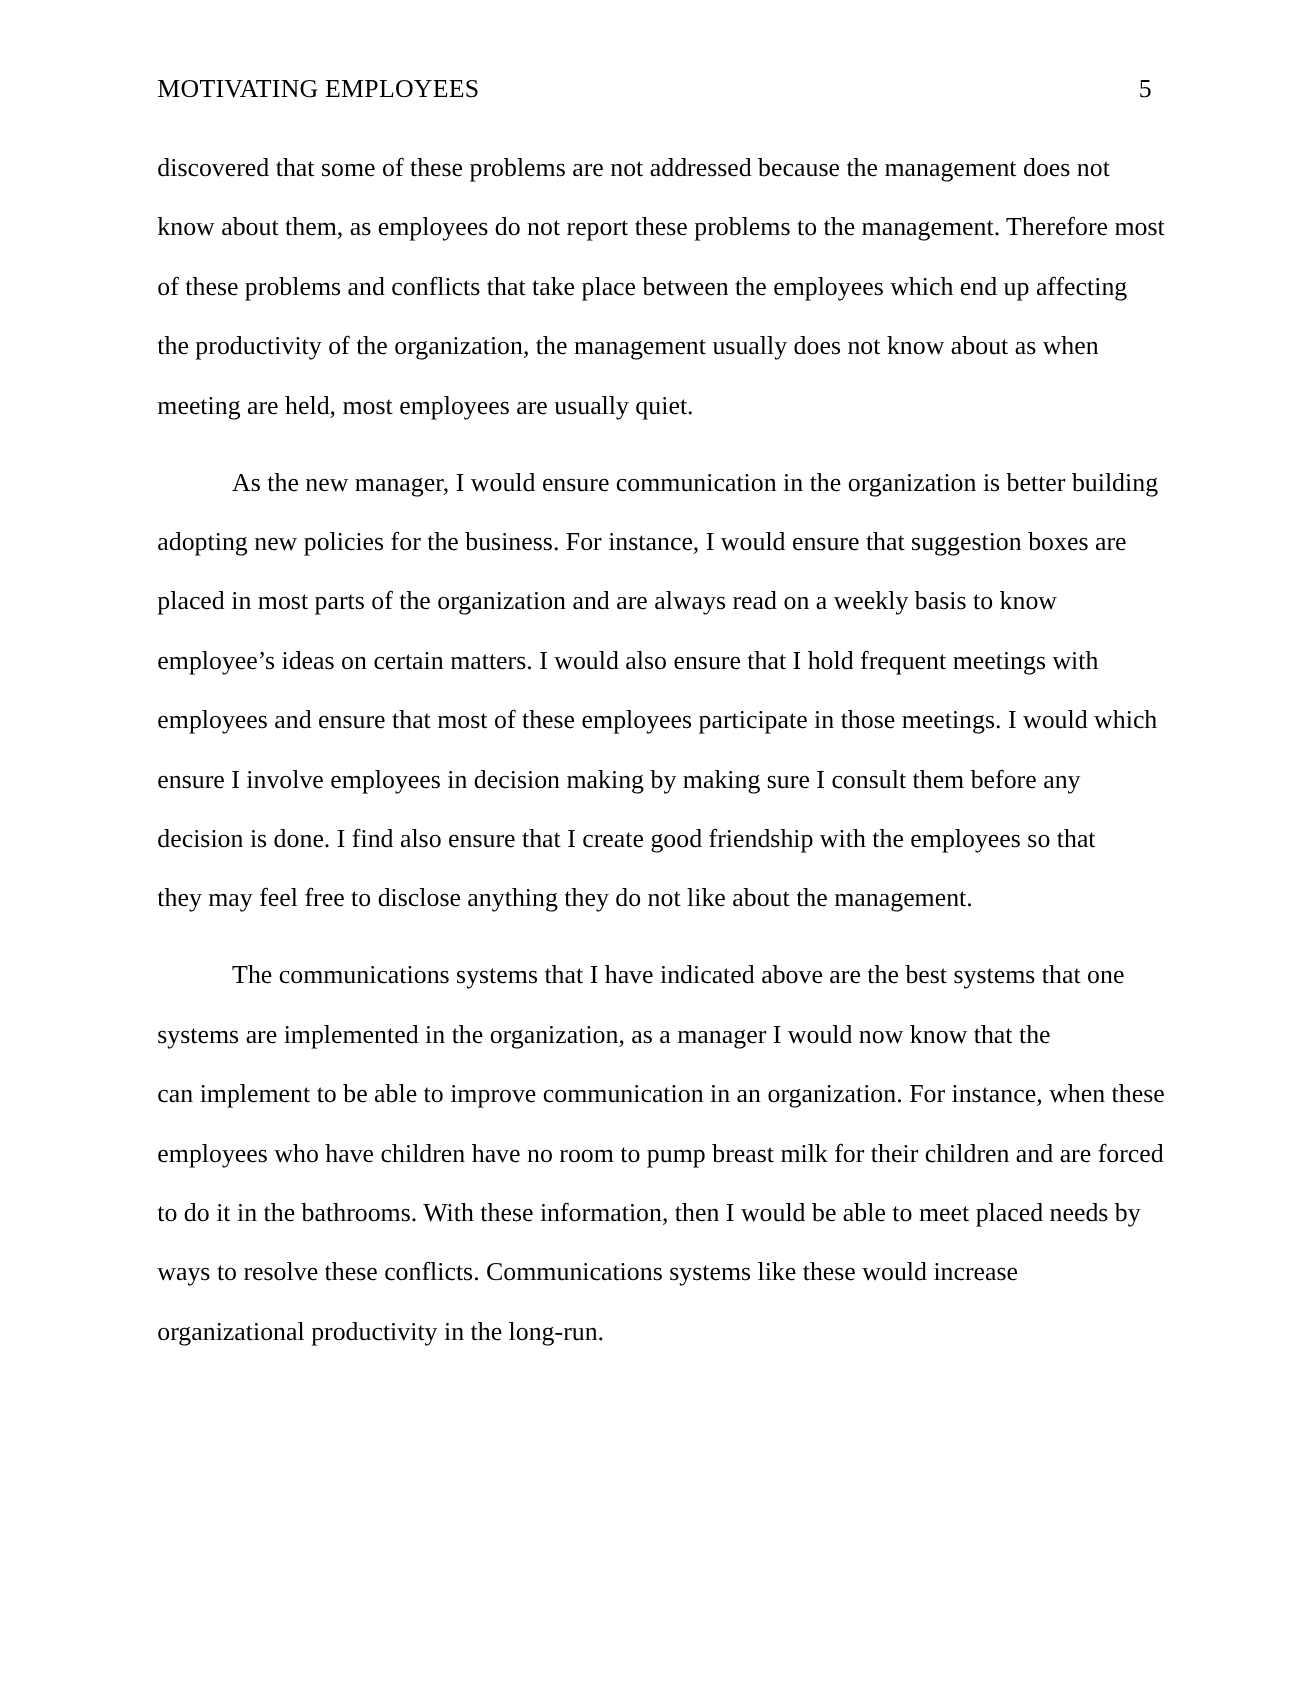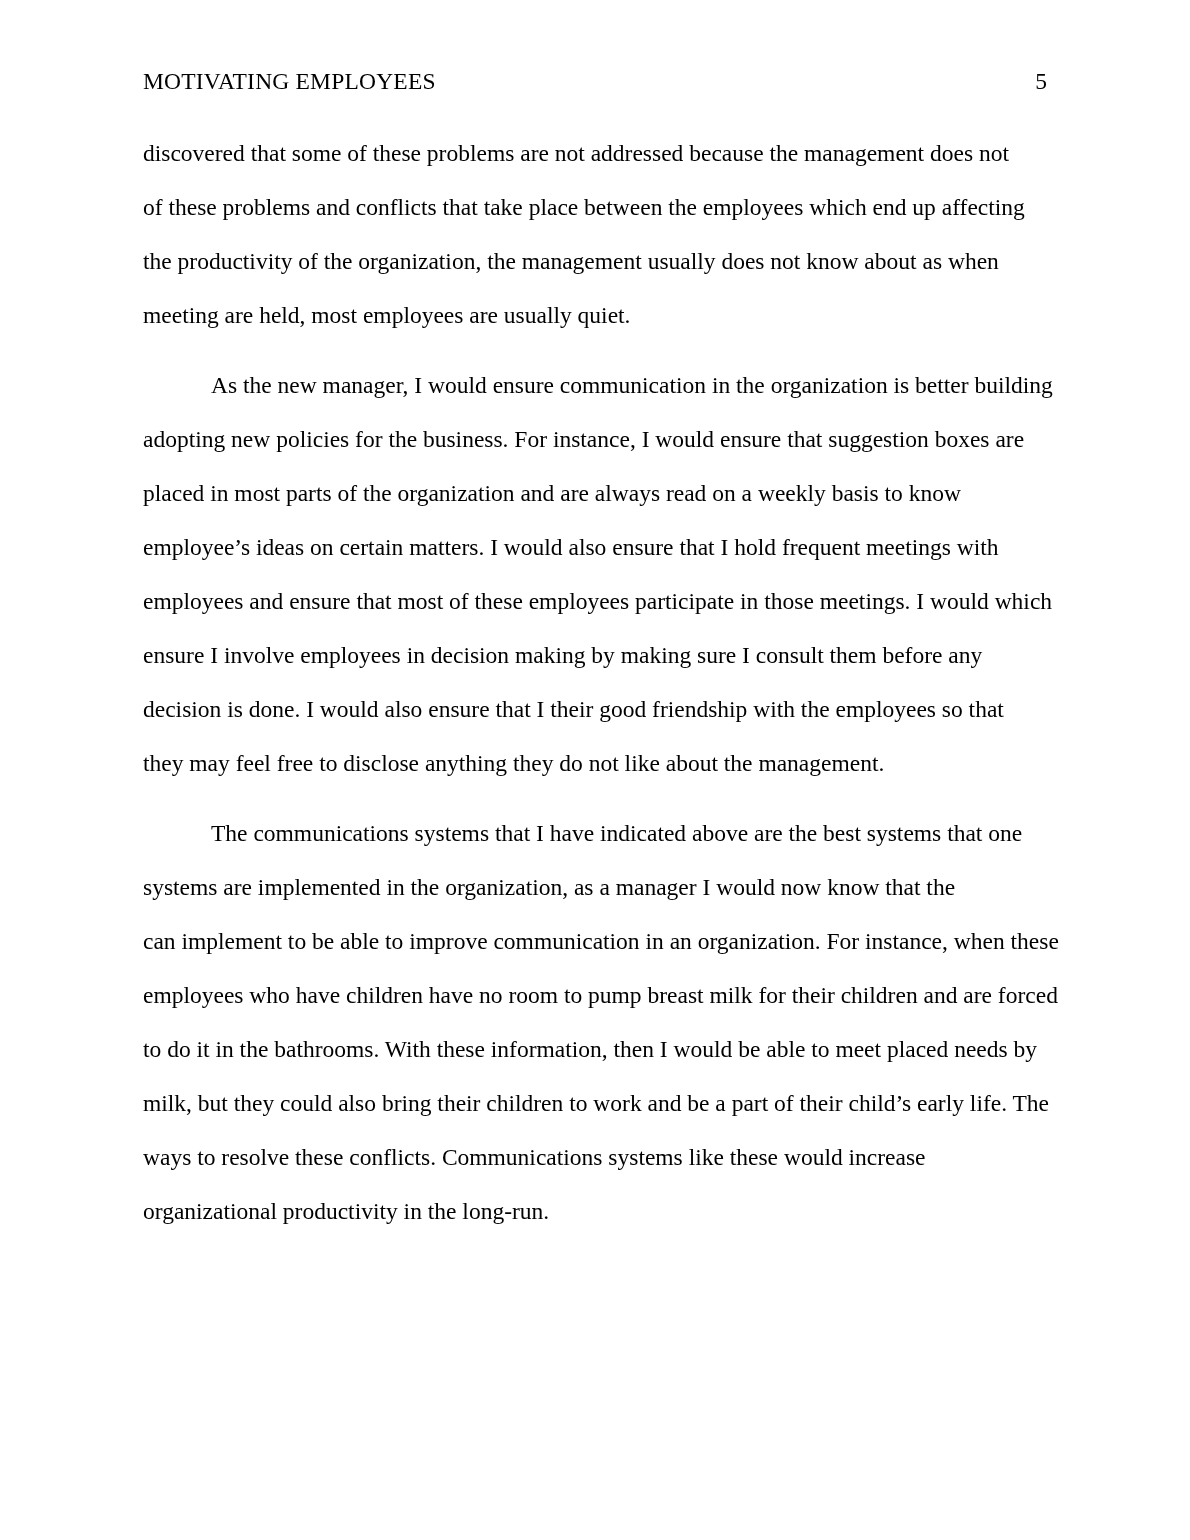--- a/index.html
+++ b/index.html
@@ -52,38 +52,38 @@
 <body>
 
 <div class="page">
   <div class="doc-header">
     <span class="running-head">MOTIVATING EMPLOYEES</span>
     <span class="page-number">5</span>
   </div>
   <div class="doc-body">
       <div class="para">
         <span class="line">discovered that some of these problems are not addressed because the management does not</span>
+        <span class="line">know about them, as employees do not report these problems to the management. Therefore most</span>
         <span class="line">of these problems and conflicts that take place between the employees which end up affecting</span>
         <span class="line">the productivity of the organization, the management usually does not know about as when</span>
         <span class="line">meeting are held, most employees are usually quiet.</span>
       </div>
       <div class="para">
         <span class="line indent">As the new manager, I would ensure communication in the organization is better building</span>
         <span class="line">adopting new policies for the business. For instance, I would ensure that suggestion boxes are</span>
         <span class="line">placed in most parts of the organization and are always read on a weekly basis to know</span>
         <span class="line">employee’s ideas on certain matters. I would also ensure that I hold frequent meetings with</span>
         <span class="line">employees and ensure that most of these employees participate in those meetings. I would which</span>
         <span class="line">ensure I involve employees in decision making by making sure I consult them before any</span>
-        <span class="line">decision is done. I would also ensure that I their good friendship with the employees so that</span>
+        <span class="line">decision is done. I find also ensure that I create good friendship with the employees so that</span>
         <span class="line">they may feel free to disclose anything they do not like about the management.</span>
       </div>
       <div class="para">
         <span class="line indent">The communications systems that I have indicated above are the best systems that one</span>
         <span class="line">systems are implemented in the organization, as a manager I would now know that the</span>
         <span class="line">can implement to be able to improve communication in an organization. For instance, when these</span>
         <span class="line">employees who have children have no room to pump breast milk for their children and are forced</span>
         <span class="line">to do it in the bathrooms. With these information, then I would be able to meet placed needs by</span>
-        <span class="line">milk, but they could also bring their children to work and be a part of their child’s early life. The</span>
         <span class="line">ways to resolve these conflicts. Communications systems like these would increase</span>
         <span class="line">organizational productivity in the long-run.</span>
       </div>
     </div>
 </div>
 
 </body></html>

